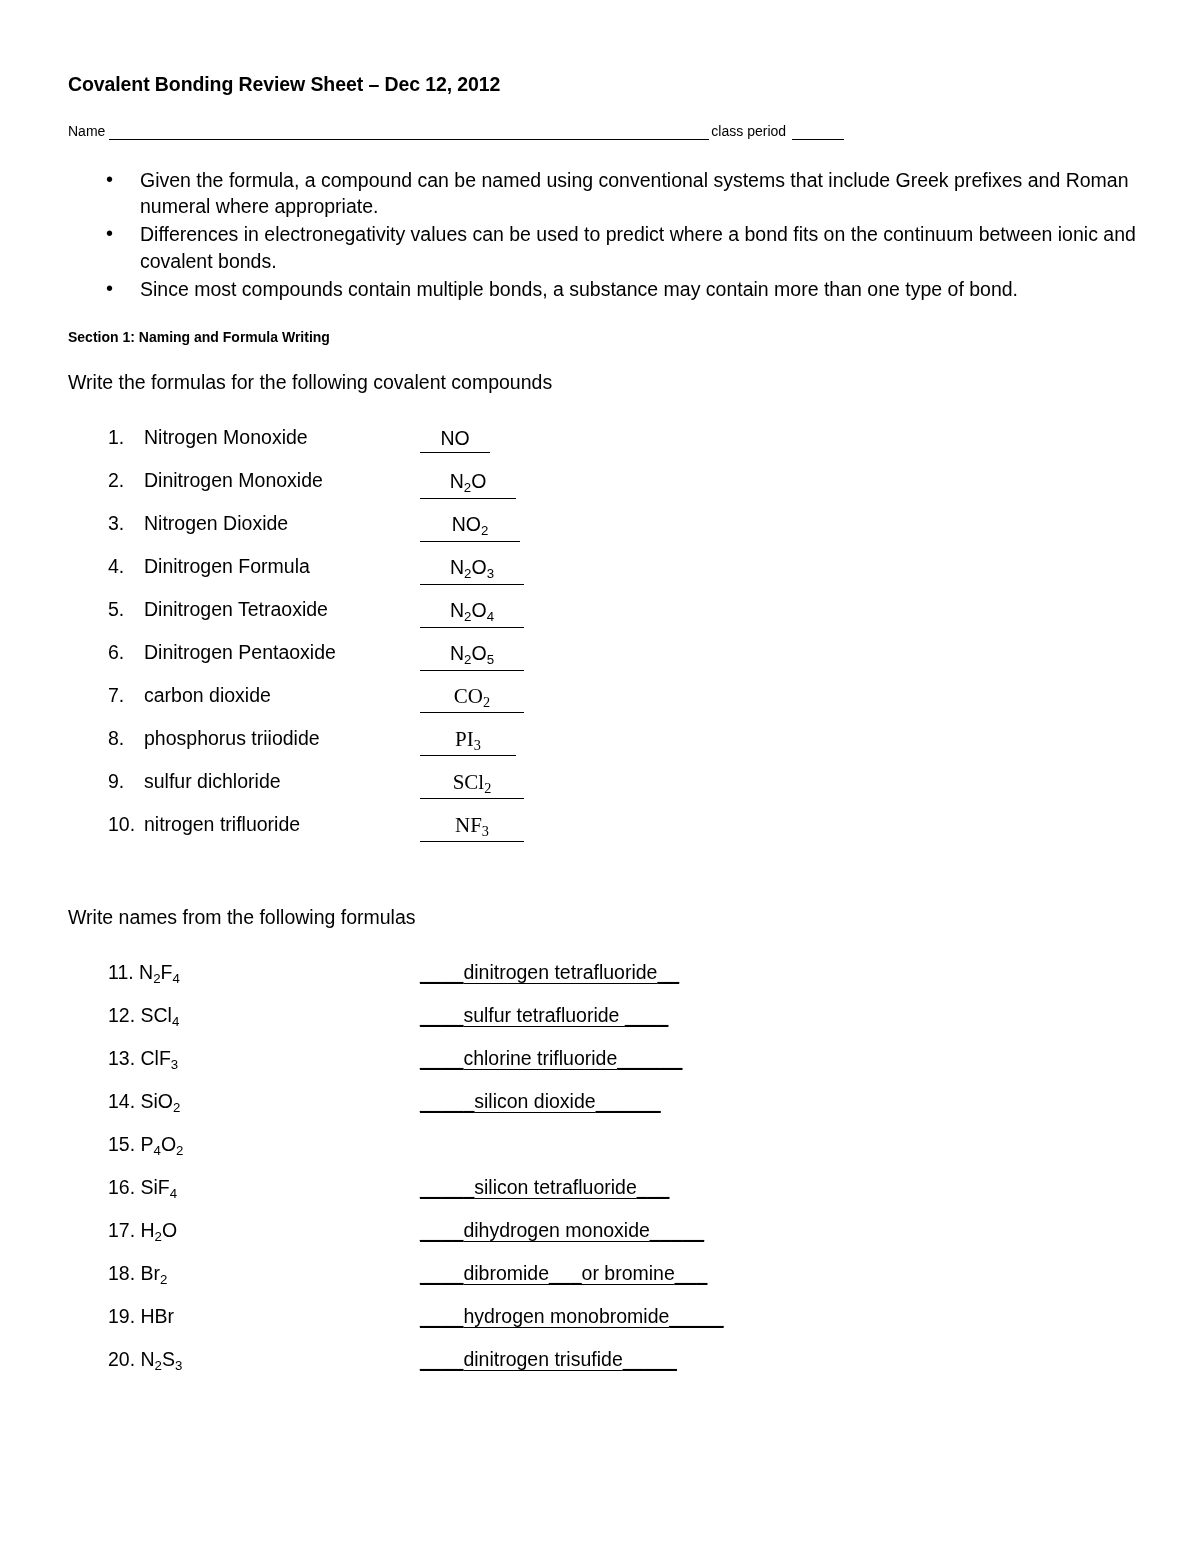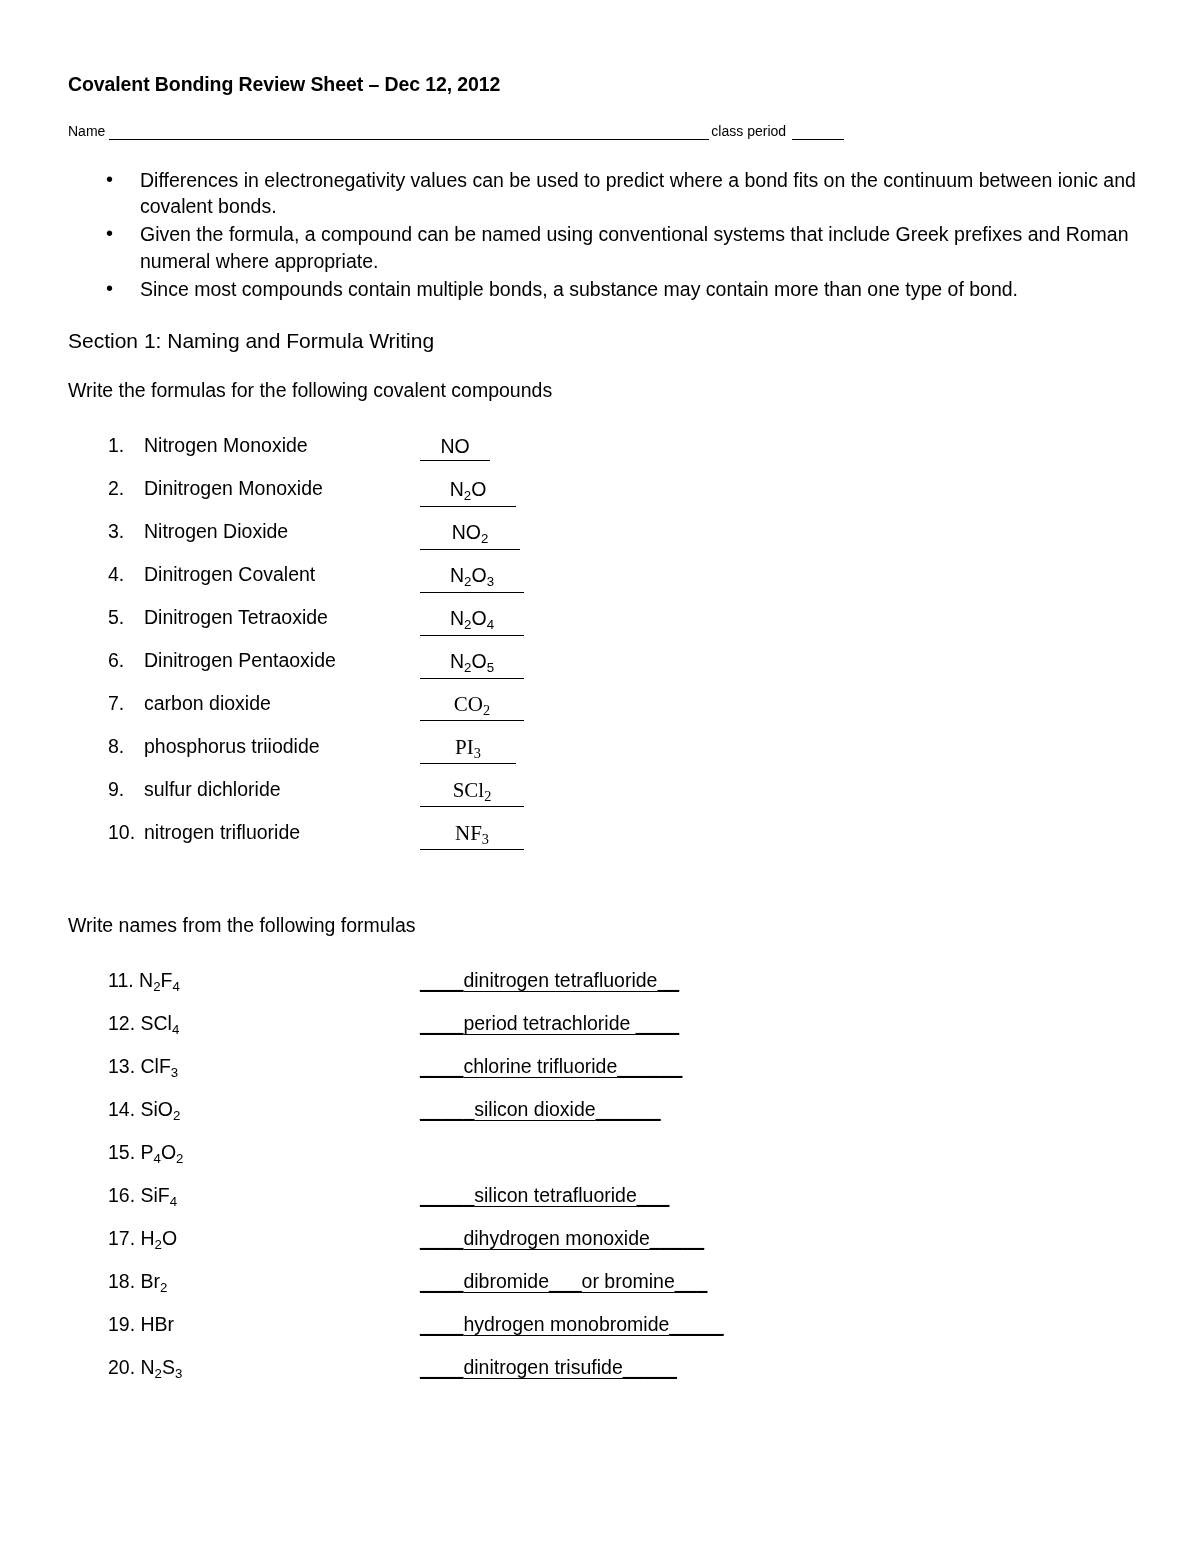--- a/index.html
+++ b/index.html
@@ -77,22 +77,22 @@
   .bullets li::before {
     content: "\2022";
     position: absolute;
     left: 38px;
     top: -1px;
     font-size: 20px;
   }
 
   
   .section-heading {
-    font-size: 21px;
-    font-weight: normal;
+    font-size: 14px;
+    font-weight: bold;
     margin: 0 0 26px 0;
   }
   .instruction {
     font-size: 19.5px;
     margin: 0 0 22px 0;
   }
 
   
   .qlist {
     margin: 0;
@@ -189,22 +189,22 @@
 <div class="page">
   <div class="content">
 
     <div class="doc-title">Covalent Bonding Review Sheet – Dec 12, 2012</div>
 
     <div class="name-row">
       <span>Name</span><span class="blank-long"></span><span>class period</span><span class="blank-short"></span>
     </div>
 
     <ul class="bullets">
+      <li>Given the formula, a compound can be named using conventional systems that include Greek prefixes and Roman numeral where appropriate.</li>
       <li>Differences in electronegativity values can be used to predict where a bond fits on the continuum between ionic and covalent bonds.</li>
-      <li>Given the formula, a compound can be named using conventional systems that include Greek prefixes and Roman numeral where appropriate.</li>
       <li>Since most compounds contain multiple bonds, a substance may contain more than one type of bond.</li>
     </ul>
 
     <div class="section-heading">Section 1: Naming and Formula Writing</div>
 
     <div class="instruction">Write the formulas for the following covalent compounds</div>
 
     <div class="qlist" id="formula-list">
         <div class="qrow">
           <span class="qnum">1.</span>
@@ -216,21 +216,21 @@
           <span class="qname">Dinitrogen Monoxide</span>
           <span class="qans"><span class="ansblank w3">N<sub>2</sub>O</span></span>
         </div>
         <div class="qrow">
           <span class="qnum">3.</span>
           <span class="qname">Nitrogen Dioxide</span>
           <span class="qans"><span class="ansblank w4">NO<sub>2</sub></span></span>
         </div>
         <div class="qrow">
           <span class="qnum">4.</span>
-          <span class="qname">Dinitrogen Covalent</span>
+          <span class="qname">Dinitrogen Formula</span>
           <span class="qans"><span class="ansblank w5">N<sub>2</sub>O<sub>3</sub></span></span>
         </div>
         <div class="qrow">
           <span class="qnum">5.</span>
           <span class="qname">Dinitrogen Tetraoxide</span>
           <span class="qans"><span class="ansblank w5">N<sub>2</sub>O<sub>4</sub></span></span>
         </div>
         <div class="qrow">
           <span class="qnum">6.</span>
           <span class="qname">Dinitrogen Pentaoxide</span>
@@ -262,21 +262,21 @@
 
     <div class="instruction">Write names from the following formulas</div>
 
     <div class="qlist" id="name-list">
         <div class="q2row">
           <span class="q2num">11. N<sub>2</sub>F<sub>4</sub></span>
           <span class="q2ans"><span class="u">____</span><span class="u">dinitrogen tetrafluoride</span><span class="u">__</span></span>
         </div>
         <div class="q2row">
           <span class="q2num">12. SCl<sub>4</sub></span>
-          <span class="q2ans"><span class="u">____</span><span class="u">period tetrachloride </span><span class="u">____</span></span>
+          <span class="q2ans"><span class="u">____</span><span class="u">sulfur tetrafluoride </span><span class="u">____</span></span>
         </div>
         <div class="q2row">
           <span class="q2num">13. ClF<sub>3</sub></span>
           <span class="q2ans"><span class="u">____</span><span class="u">chlorine trifluoride</span><span class="u">______</span></span>
         </div>
         <div class="q2row">
           <span class="q2num">14. SiO<sub>2</sub></span>
           <span class="q2ans"><span class="u">_____</span><span class="u">silicon dioxide</span><span class="u">______</span></span>
         </div>
         <div class="q2row">

